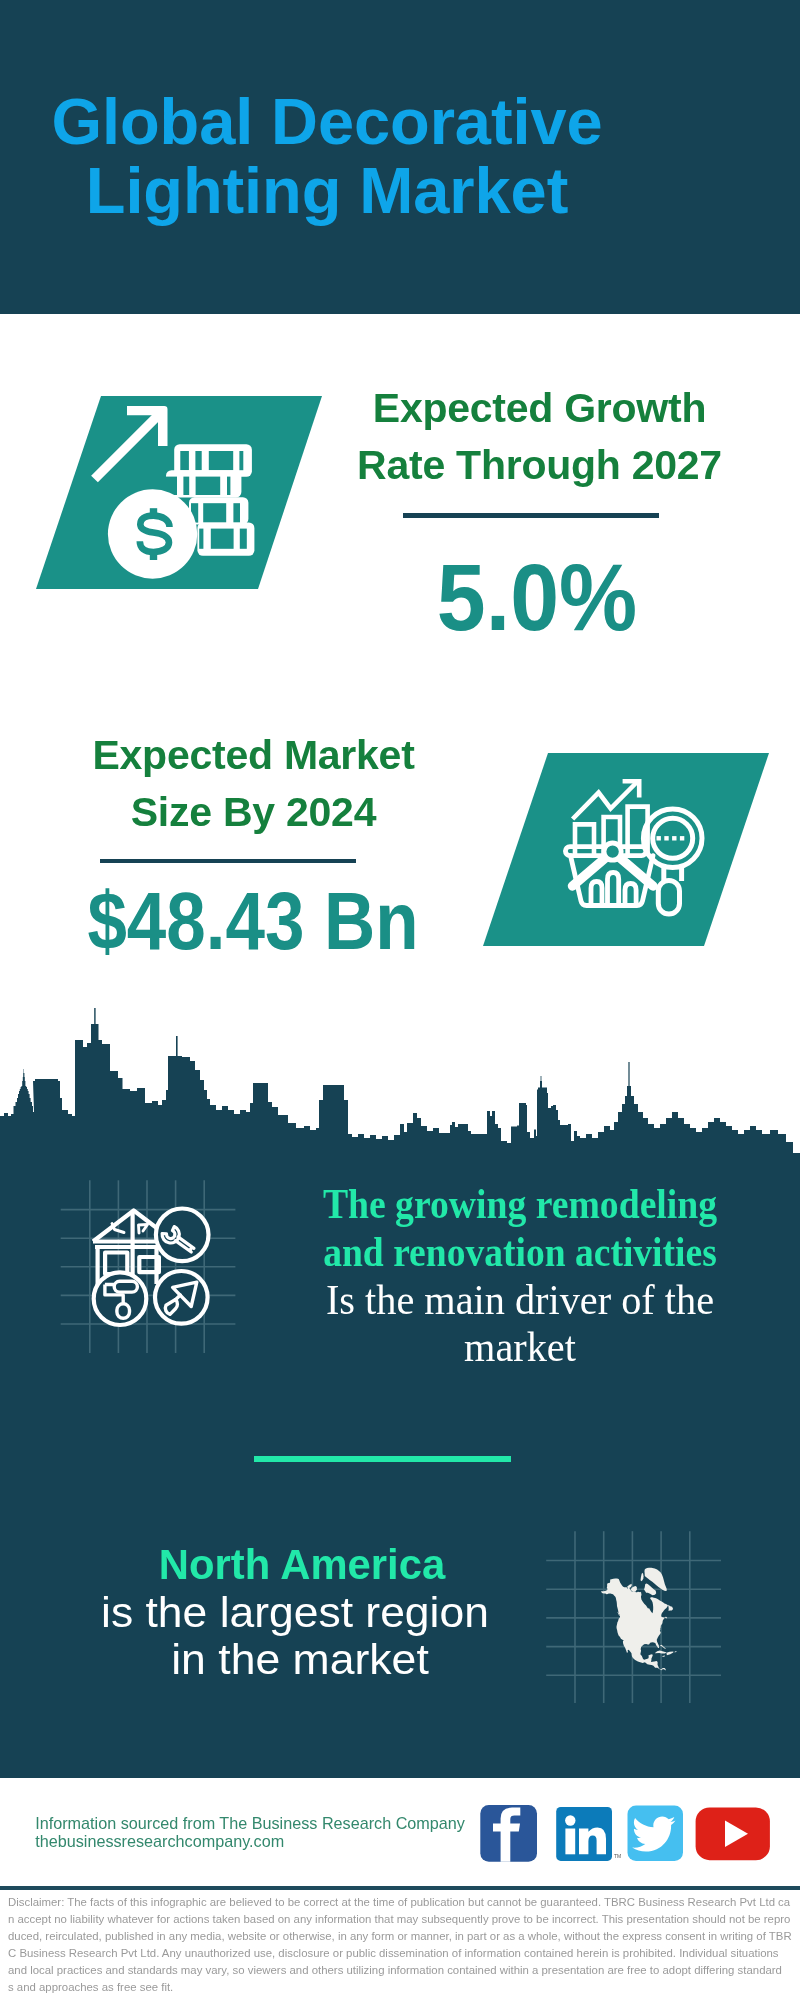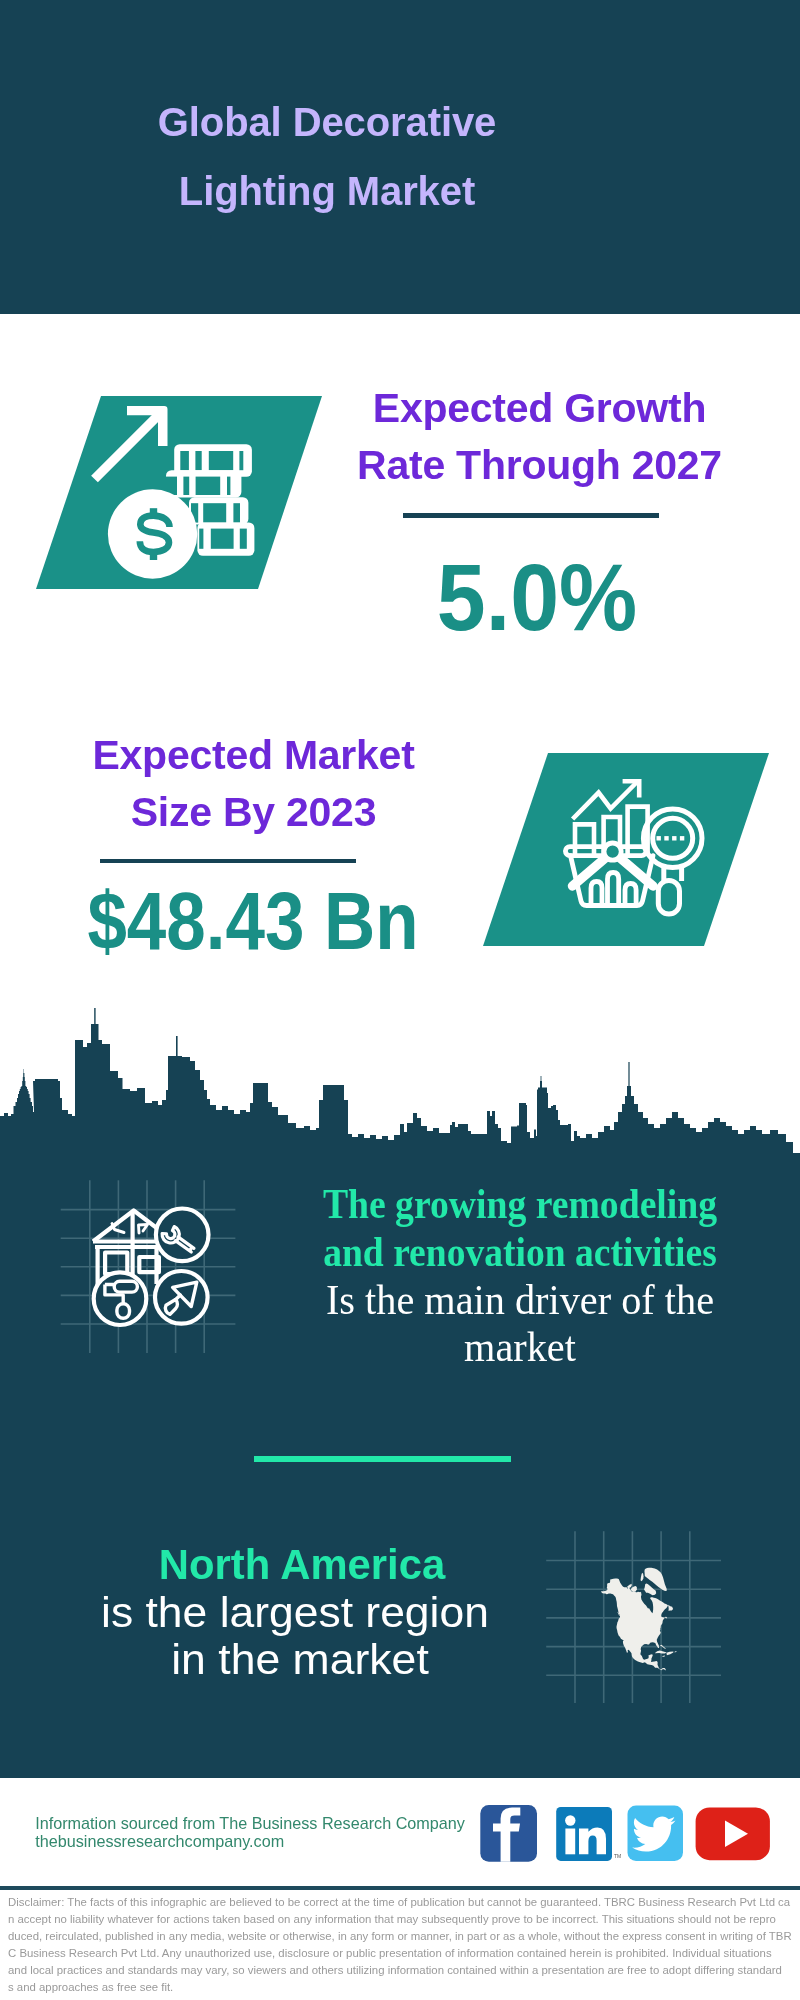--- a/index.html
+++ b/index.html
@@ -1,26 +1,26 @@
 <!DOCTYPE html>
 <html><head>
 <meta charset="utf-8">
 <style>
   html,body{margin:0;padding:0;}
   body{width:800px;height:2000px;background:#ffffff;font-family:"Liberation Sans",sans-serif;overflow:hidden;}
   .page{position:relative;width:800px;height:2000px;overflow:hidden;background:#fff;}
 
   
   .header{position:absolute;left:0;top:0;width:800px;height:314px;background:#164254;}
-  .header-title{position:absolute;left:-1px;top:88px;width:656px;text-align:center;color:#c4b5fd;
-    font-size:40px;font-weight:bold;line-height:68.6px;letter-spacing:-0.1px;}
+  .header-title{position:absolute;left:-1px;top:88px;width:656px;text-align:center;color:#0ea5e9;
+    font-size:65px;font-weight:bold;line-height:68.6px;letter-spacing:-0.1px;}
 
   
   .stat{position:absolute;}
-  .stat-head{position:absolute;left:0;width:100%;text-align:center;color:#6d28d9;font-size:41px;font-weight:bold;line-height:56.9px;letter-spacing:-0.25px;}
+  .stat-head{position:absolute;left:0;width:100%;text-align:center;color:#15803d;font-size:41px;font-weight:bold;line-height:56.9px;letter-spacing:-0.25px;}
   .rule-dark{position:absolute;width:256px;height:4.5px;background:#164254;}
   .stat-val{position:absolute;left:0;width:100%;text-align:center;color:#1A8F86;font-weight:bold;line-height:1.0;}
   .v1{font-size:95px;transform:scaleX(0.925);}
   .v2{font-size:82px;transform:scaleX(0.865);}
 
   .stat1{left:339.5px;top:0px;width:400px;height:1px;}
   .stat1 .stat-head{top:380px;}
   .stat1 .rule-dark{left:63.5px;top:513px;}
   .stat1 .stat-val{top:550px;left:-2.5px;}
   .stat2{left:50px;top:0px;width:400px;height:1px;}
@@ -159,21 +159,21 @@
           <rect x="187.3" y="89.1" width="4.4" height="4.4"></rect>
           <rect x="195.1" y="89.1" width="4.4" height="4.4"></rect>
           <rect x="202.9" y="89.1" width="4.4" height="4.4"></rect>
         </g>
       </svg>
     </div>
 
   <div class="stat stat2">
     <div class="stat-head">
       <div>Expected Market</div>
-      <div>Size By 2023</div>
+      <div>Size By 2024</div>
     </div>
     <div class="rule-dark"></div>
     <div class="stat-val v2">$48.43 Bn</div>
   </div>
 
   <div class="darkwrap">
     <svg class="skyline" viewBox="0 0 800 775" width="800" height="775" preserveAspectRatio="none">
       <path fill="#164254" d="M0,300 L0 113 L4 113 L4 110 L8 110 L8 113 L11 113 L11 111 L13.5 111 L13.5 103 L15.5 103 L15.5 99 L17 99 L17 95 L18 95 L18 91 L19 91 L19 88 L19.8 88 L19.8 86 L20.6 86 L20.6 84 L21.4 84 L21.4 83 L22.2 83 L22.2 78 L22.8 78 L22.8 74 L23.2 74 L23.2 70 L23.6 70 L23.6 66 L24 66 L24 70 L24.4 70 L24.4 74 L24.8 74 L24.8 78 L25.4 78 L25.4 83 L26.2 83 L26.2 84 L27 84 L27 86 L27.8 86 L27.8 88 L28.6 88 L28.6 91 L29.6 91 L29.6 95 L30.6 95 L30.6 99 L32 99 L32 103 L33 103 L33 109 L34 109 L33 78 L35 78 L35 76 L58 76 L58 78 L60 78 L60 95 L62 95 L62 107 L68 107 L68 111 L72 111 L72 113 L75 113 L75 37 L83 37 L83 44 L87 44 L87 40 L91 40 L91 21 L94.2 21 L94.2 5 L95.6 5 L95.6 21 L98.5 21 L98.5 37 L102 37 L102 41 L110 41 L110 68 L118 68 L118 75 L122.5 75 L122.5 86 L130 86 L130 88 L137 88 L137 85 L145 85 L145 100 L152 100 L152 98 L158 98 L158 102 L162 102 L162 97 L166 97 L166 87 L168 87 L168 53 L176 53 L176 33 L177.6 33 L177.6 53 L182 53 L182 54 L190 54 L190 58 L195 58 L195 67 L200 67 L200 77 L204 77 L204 87 L207 87 L207 96 L210 96 L210 102 L216 102 L216 107 L222 107 L222 103 L228 103 L228 107 L234 107 L234 111 L240 111 L240 107 L246 107 L246 109 L250 109 L250 100 L253 100 L253 80 L268 80 L268 99 L272 99 L272 104 L278 104 L278 112 L288 112 L288 120 L296 120 L296 125 L304 125 L304 123 L310 123 L310 127 L316 127 L316 125 L319 125 L319 97 L323 97 L323 82 L344 82 L344 97 L348 97 L348 131 L352 131 L352 134 L358 134 L358 131 L364 131 L364 135 L370 135 L370 132 L376 132 L376 136 L382 136 L382 133 L388 133 L388 137 L394 137 L394 132 L400 132 L400 121 L404 121 L404 129 L407 129 L407 120 L413 120 L413 110 L417 110 L417 115 L421 115 L421 123 L427 123 L427 128 L433 128 L433 125 L439 125 L439 130 L445 130 L445 130 L450 130 L450 122 L452 122 L452 119 L455 119 L455 124 L458 124 L458 121 L468 121 L468 128 L471 128 L471 131 L487 131 L487 108 L490 108 L490 113 L492 113 L492 108 L495 108 L495 121 L498 121 L498 125 L501 125 L501 138 L507 138 L507 140 L511 140 L511 123.5 L517 123.5 L517 122.5 L519 122.5 L519 100 L526 100 L526 102 L527 102 L527 129 L530 129 L530 135 L534 135 L534 126.5 L536 126.5 L536 133 L537 133 L537 86.5 L538 86.5 L538 84.5 L540 84.5 L540 78 L540.6 78 L540.6 73 L541.4 73 L541.4 78 L542 78 L542 84.5 L547 84.5 L547 90 L548 90 L548 105 L551 105 L551 103 L553 103 L553 102 L556 102 L556 107 L558 107 L558 117 L560 117 L560 122 L568 122 L568 121 L571 121 L571 138 L574 138 L574 128 L577 128 L577 133 L580 133 L580 135 L586 135 L586 131 L592 131 L592 135 L598 135 L598 129 L604 129 L604 123 L610 123 L610 127 L614 127 L614 119 L618 119 L618 109 L622 109 L622 101 L625 101 L625 93 L627 93 L627 83 L628.4 83 L628.4 59 L629.6 59 L629.6 83 L631 83 L631 93 L634 93 L634 101 L638 101 L638 109 L643 109 L643 115 L648 115 L648 121 L654 121 L654 125 L660 125 L660 121 L666 121 L666 115 L672 115 L672 109 L678 109 L678 115 L684 115 L684 121 L690 121 L690 125 L696 125 L696 129 L702 129 L702 125 L708 125 L708 119 L714 119 L714 115 L720 115 L720 119 L726 119 L726 123 L732 123 L732 127 L738 127 L738 131 L744 131 L744 127 L750 127 L750 123 L756 123 L756 127 L762 127 L762 131 L770 131 L770 127 L778 127 L778 131 L786 131 L786 139 L793 139 L793 151 L800 151 L800,300 Z"></path>
       <rect x="0" y="150" width="800" height="625" fill="#164254"></rect>
     </svg>
@@ -299,20 +299,20 @@
         <g>
           <rect x="217.6" y="10.4" width="74.3" height="52.8" rx="14" fill="#DE2118"></rect>
           <path fill="#fff" d="M247.0,23.5 L270.0,36.8 L247.0,50.1 Z"></path>
         </g>
       </svg>
     </div>
 
   <div class="divline"></div>
   <div class="disclaimer">
       <div class="dl">Disclaimer: The facts of this infographic are believed to be correct at the time of publication but cannot be guaranteed. TBRC Business Research Pvt Ltd ca</div>
-      <div class="dl">n accept no liability whatever for actions taken based on any information that may subsequently prove to be incorrect. This situations should not be repro</div>
+      <div class="dl">n accept no liability whatever for actions taken based on any information that may subsequently prove to be incorrect. This presentation should not be repro</div>
       <div class="dl">duced, reirculated, published in any media, website or otherwise, in any form or manner, in part or as a whole, without the express consent in writing of TBR</div>
-      <div class="dl">C Business Research Pvt Ltd. Any unauthorized use, disclosure or public presentation of information contained herein is prohibited. Individual situations</div>
+      <div class="dl">C Business Research Pvt Ltd. Any unauthorized use, disclosure or public dissemination of information contained herein is prohibited. Individual situations</div>
       <div class="dl">and local practices and standards may vary, so viewers and others utilizing information contained within a presentation are free to adopt differing standard</div>
       <div class="dl">s and approaches as free see fit.</div>
     </div>
 
 </div>
 
 </body></html>

